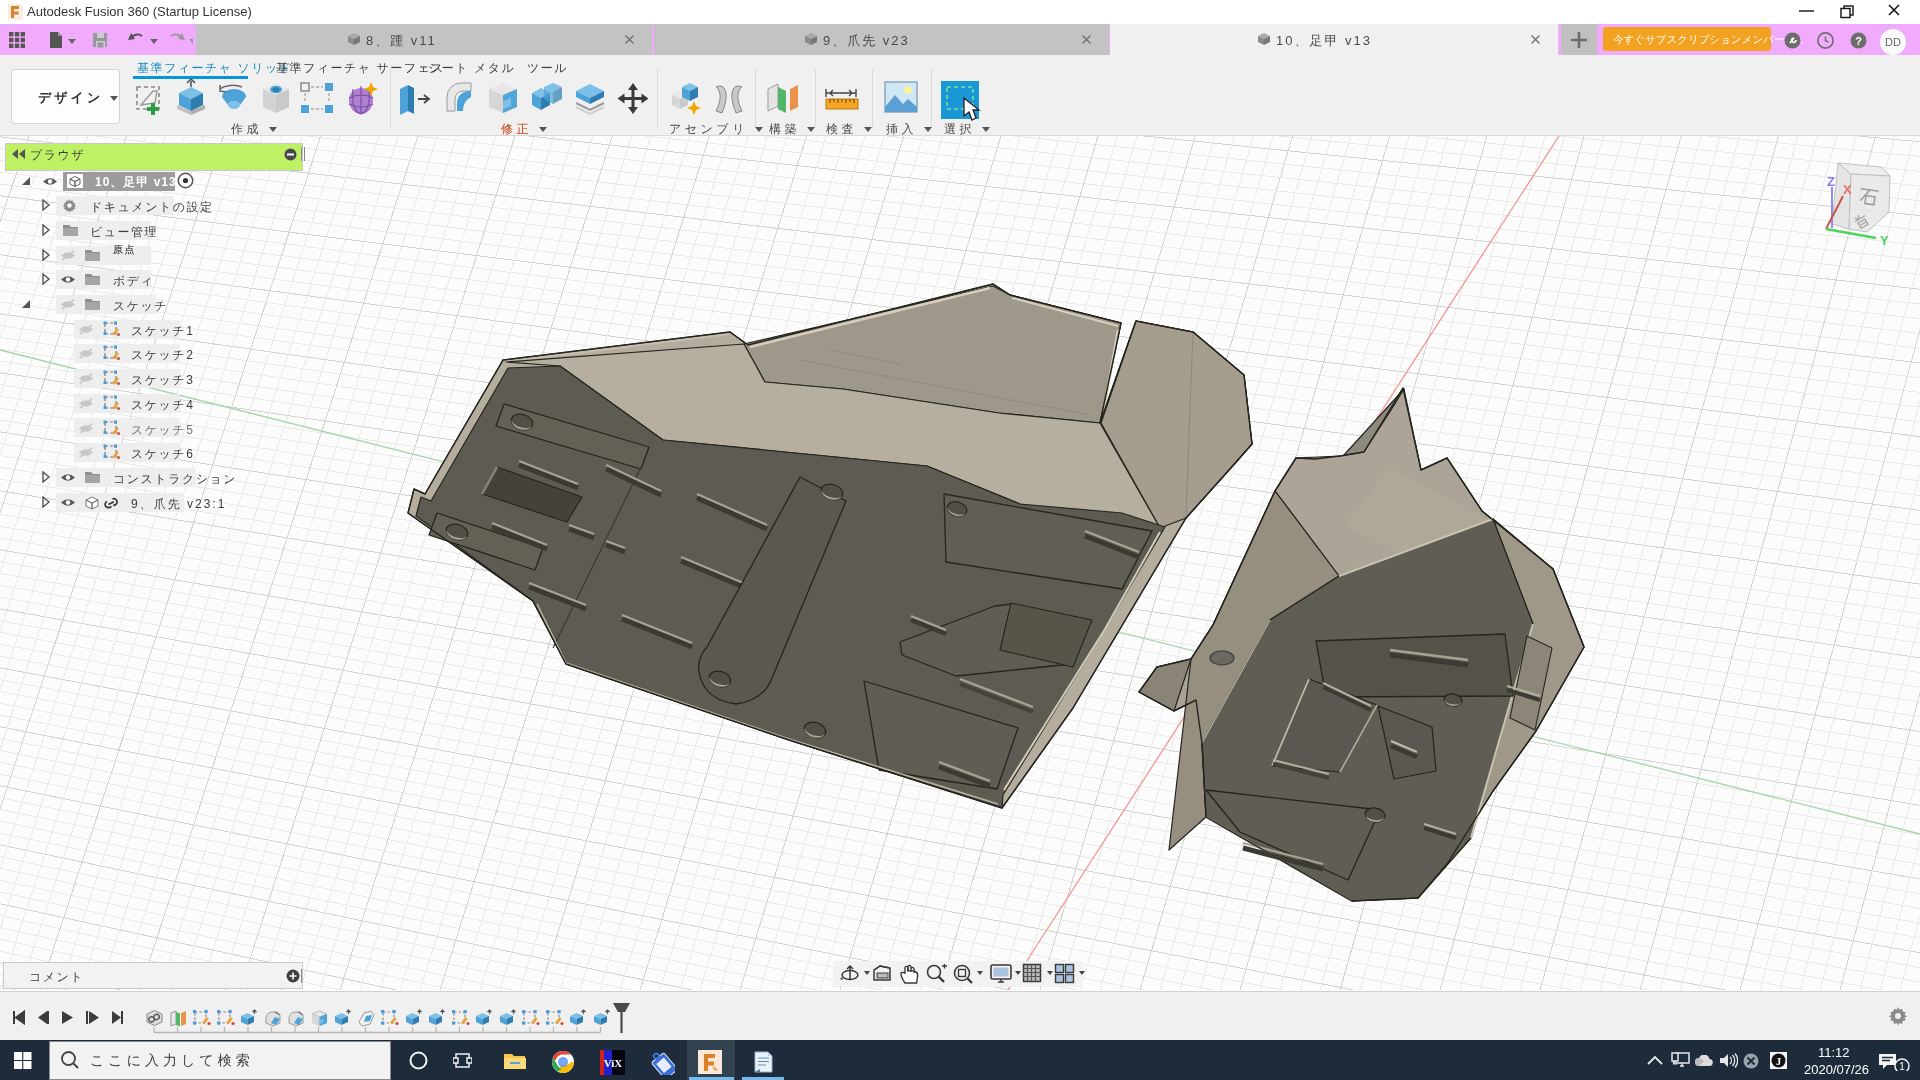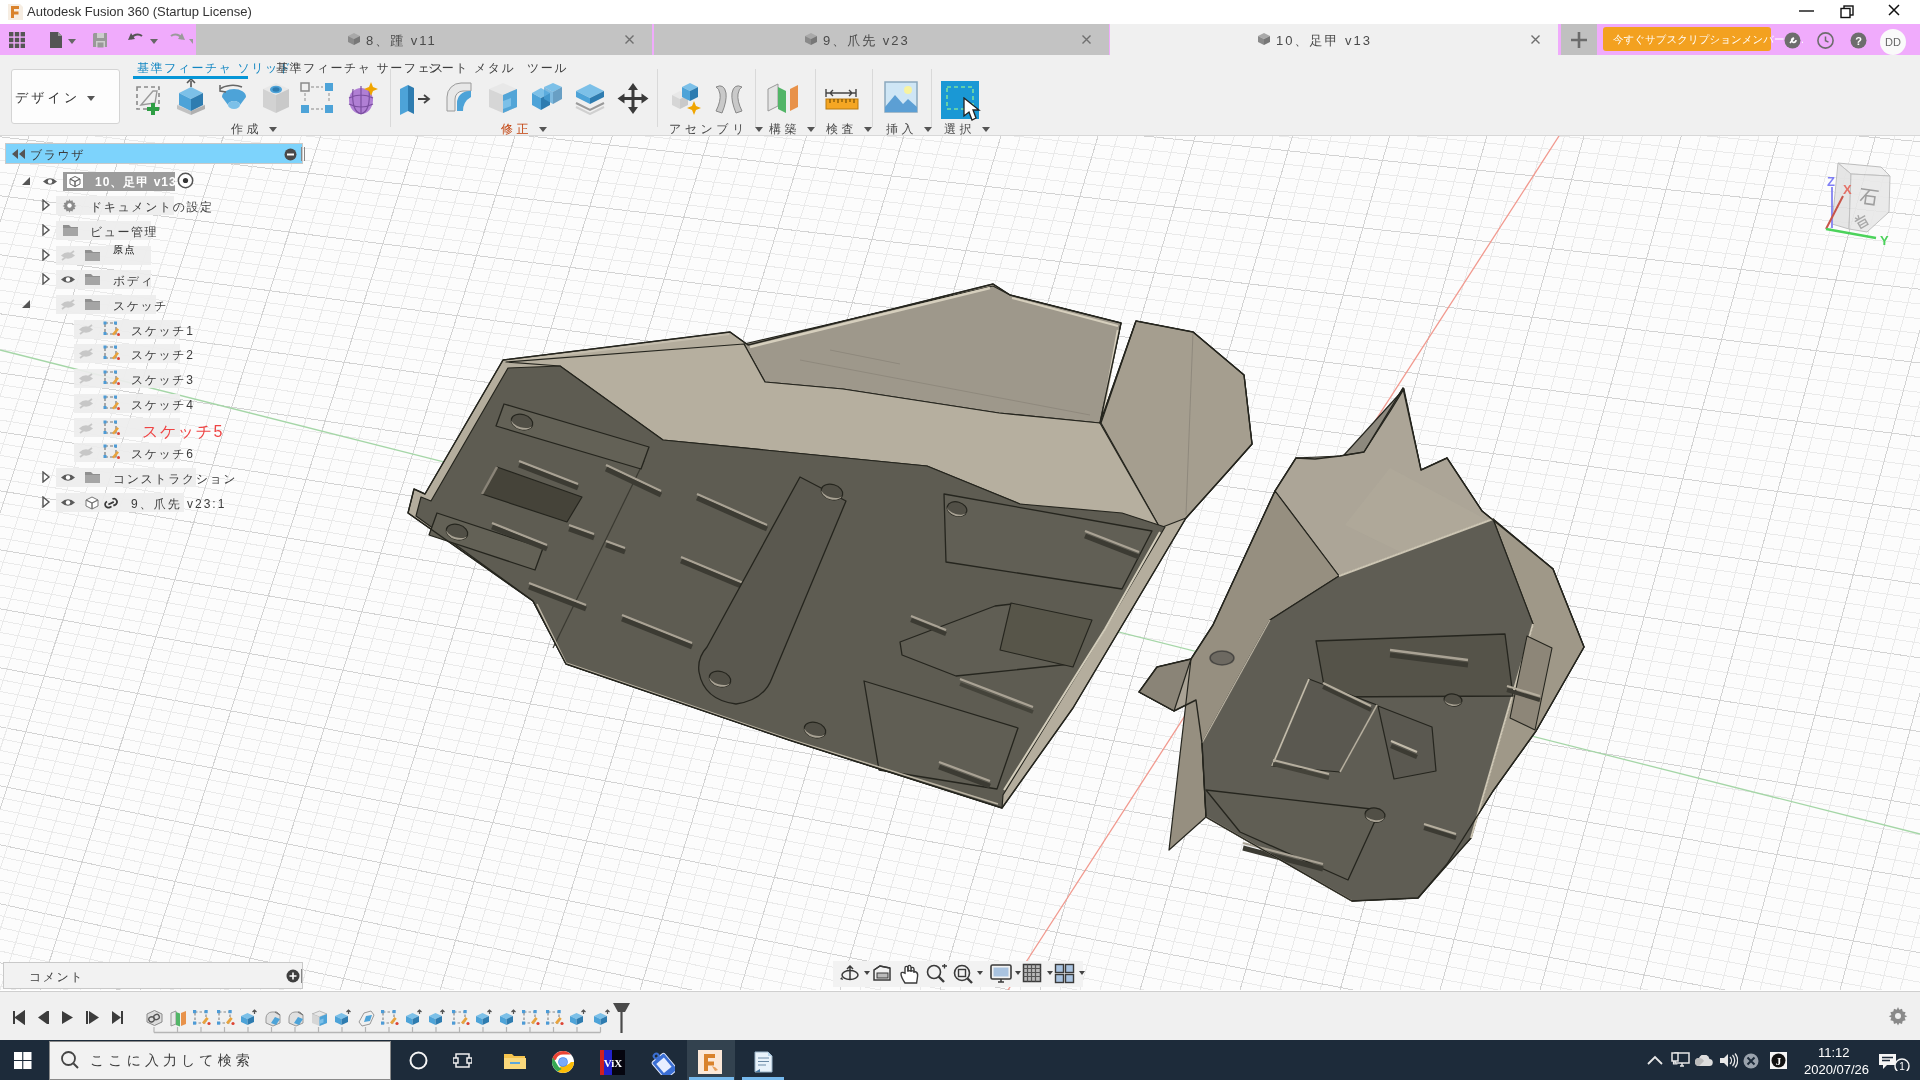--- a/index.html
+++ b/index.html
@@ -105,21 +105,21 @@
  <svg class="ab" style="left:1850px;top:8px" width="17" height="17" viewBox="0 0 17 17">
       <circle cx="8.5" cy="8.5" r="8" fill="#6d6d6d"></circle>
       <text x="8.5" y="12.5" font-size="11" font-weight="bold" fill="#fff" text-anchor="middle" font-family="Liberation Sans">?</text>
     </svg>
  <div class="ab" style="left:1880px;top:5px;width:26px;height:26px;border-radius:50%;background:#fafafa"></div>
  <div class="tx" style="left:1885px;top:12px;font-size:11px;font-weight:normal;color:#666">DD</div>
 </div>
 
 <div class="ab" style="left:0;top:55px;width:1920px;height:81px;background:#f0f0f0;border-bottom:1px solid #d8d8d8">
  <div class="ab" style="left:11px;top:14px;width:109px;height:55px;background:#fdfdfd;border:1px solid #d4d4d4;border-radius:3px"></div>
- <div class="tx" style="left:15px;top:34px;font-size:13px;color:#333;font-weight:normal;letter-spacing:3px">デザイン <span class="tri-d"></span></div>
+ <div class="tx" style="left:38px;top:34px;font-size:13px;color:#333;font-weight:bold;letter-spacing:3px">デザイン <span class="tri-d"></span></div>
  <div class="tx" style="left:137px;top:5px;font-size:12px;color:#1286c2;letter-spacing:1.5px">基準フィーチャ ソリッド</div>
  <div class="ab" style="left:133px;top:21px;width:115px;height:3px;background:#0696d7"></div>
  <div class="tx" style="left:276px;top:5px;font-size:12px;color:#3e3e3e;letter-spacing:1.5px">基準フィーチャ サーフェス</div>
  <div class="tx" style="left:428px;top:5px;font-size:12px;color:#3e3e3e;letter-spacing:1.5px">シート メタル</div>
  <div class="tx" style="left:527px;top:5px;font-size:12px;color:#3e3e3e;letter-spacing:1.5px">ツール</div>
 <div class="tx" style="left:231px;top:66px;font-size:12px;color:#4a4a4a;letter-spacing:3.5px">作成 <span class="tri-d"></span></div>
     <div class="tx" style="left:501px;top:66px;font-size:12px;color:#c2410c;letter-spacing:3.5px">修正 <span class="tri-d"></span></div>
     <div class="tx" style="left:669px;top:66px;font-size:12px;color:#4a4a4a;letter-spacing:3.5px">アセンブリ <span class="tri-d"></span></div>
     <div class="tx" style="left:769px;top:66px;font-size:12px;color:#4a4a4a;letter-spacing:3.5px">構築 <span class="tri-d"></span></div>
     <div class="tx" style="left:826px;top:66px;font-size:12px;color:#4a4a4a;letter-spacing:3.5px">検査 <span class="tri-d"></span></div>
@@ -619,21 +619,21 @@
         <path d="M1858 221 h8 v6 h-8 z M1858 224 h8"></path>
       </g>
 <line x1="1832" y1="187" x2="1832" y2="228" stroke="#7b7bf0" stroke-width="2"></line>
 <line x1="1843" y1="196" x2="1826" y2="229" stroke="#c0392b" stroke-width="2"></line>
 <line x1="1826" y1="229" x2="1876" y2="238" stroke="#2ecc40" stroke-width="2.5"></line>
 <text x="1827" y="186" font-size="13" font-weight="bold" fill="#6a6af5" font-family="Liberation Sans">Z</text>
 <text x="1843" y="194" font-size="13" font-weight="bold" fill="#e05a4e" font-family="Liberation Sans">X</text>
 <text x="1880" y="245" font-size="13" font-weight="bold" fill="#2ecc40" font-family="Liberation Sans">Y</text>
 </g>
   </svg>
-<div class="ab" style="left:5px;top:143px;width:298px;height:21px;background:#7dd3fc;border:1px solid #c9c9c9">
+<div class="ab" style="left:5px;top:143px;width:298px;height:28px;background:#bef264;border:1px solid #c9c9c9">
   <svg class="ab" style="left:6px;top:5px" width="14" height="10" viewBox="0 0 14 10">
       <path d="M6 0 L0 5 l6 5 z M13 0 L7 5 l6 5 z" fill="#555"></path>
     </svg>
   <div class="tx jp" style="left:24px;top:3px;font-size:12px;color:#3c3c3c">ブラウザ</div>
   <svg class="ab" style="left:278px;top:4px" width="13" height="13" viewBox="0 0 13 13">
       <circle cx="6.5" cy="6.5" r="6" fill="#4a4a4a"></circle>
       <rect x="3" y="5.5" width="7" height="2" fill="#fff"></rect>
     </svg>
   <div class="ab" style="left:295px;top:3px;width:1px;height:14px;background:#888"></div>
   <div class="ab" style="left:297.5px;top:3px;width:1px;height:14px;background:#888"></div>
@@ -774,21 +774,21 @@
     <line x1="2" y1="11" x2="14" y2="2" stroke="#c7c7c7" stroke-width="1.6"></line>
   </svg>
 <svg class="ab" style="left:103px;top:419.5px" width="17" height="16" viewBox="0 0 17 16">
     <rect x="2" y="2" width="11" height="11" fill="none" stroke="#7a7a7a" stroke-width="1.2" stroke-dasharray="3 2"></rect>
     <rect x="0.5" y="0.5" width="3" height="3" fill="#4d9bd6"></rect>
     <rect x="11" y="0.5" width="3" height="3" fill="#4d9bd6"></rect>
     <rect x="0.5" y="11" width="3" height="3" fill="#4d9bd6"></rect>
     <path d="M9 13 l5 -6 2 1.5 -5 6 z" fill="#e8a33d"></path>
     <circle cx="15.5" cy="13.5" r="1.5" fill="#d43"></circle>
   </svg>
-<div class="tx jp" style="left:142px;top:422px;font-size:16px;color:#ef4444">スケッチ5</div>
+<div class="tx jp" style="left:131px;top:422px;font-size:12px;color:#737373">スケッチ5</div>
 <div class="ab" style="left:74px;top:443px;width:106px;height:19px;background:rgba(237,237,237,.92)"></div>
 <svg class="ab" style="left:78px;top:446.2px" width="16" height="13" viewBox="0 0 16 13">
     <path d="M1 6.5 Q8 0 15 6.5 Q8 13 1 6.5 z" fill="#c7c7c7"></path>
     <line x1="2" y1="11" x2="14" y2="2" stroke="#c7c7c7" stroke-width="1.6"></line>
   </svg>
 <svg class="ab" style="left:103px;top:444.2px" width="17" height="16" viewBox="0 0 17 16">
     <rect x="2" y="2" width="11" height="11" fill="none" stroke="#7a7a7a" stroke-width="1.2" stroke-dasharray="3 2"></rect>
     <rect x="0.5" y="0.5" width="3" height="3" fill="#4d9bd6"></rect>
     <rect x="11" y="0.5" width="3" height="3" fill="#4d9bd6"></rect>
     <rect x="0.5" y="11" width="3" height="3" fill="#4d9bd6"></rect>

